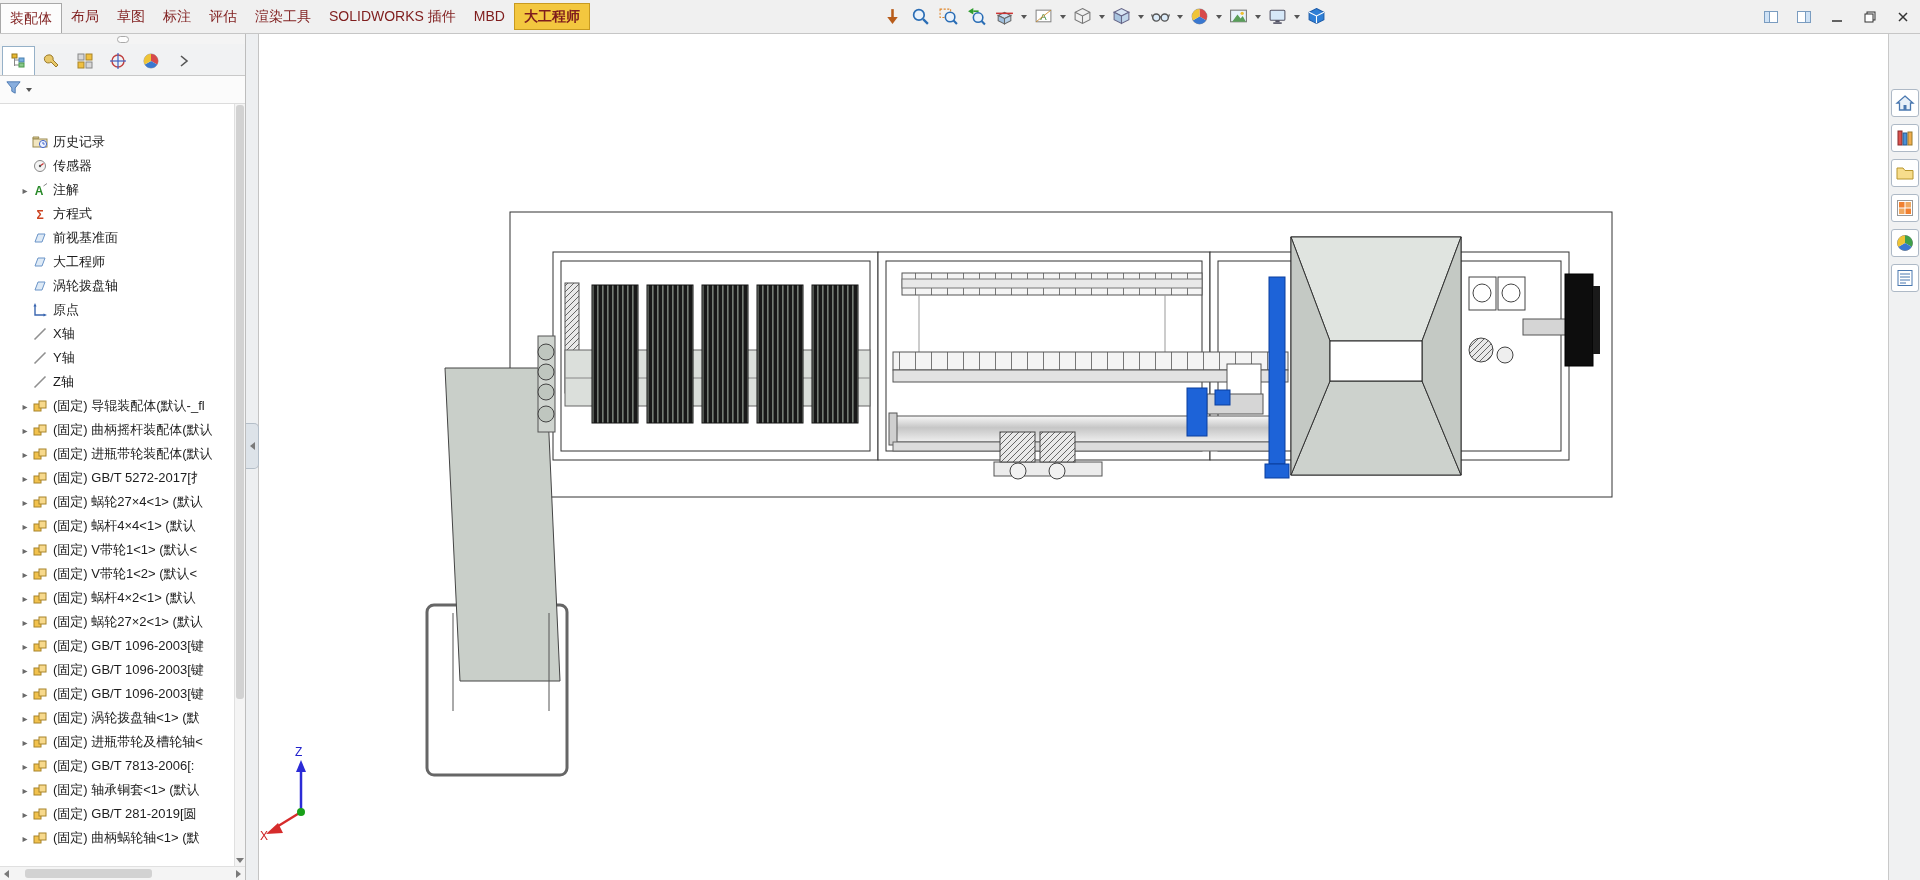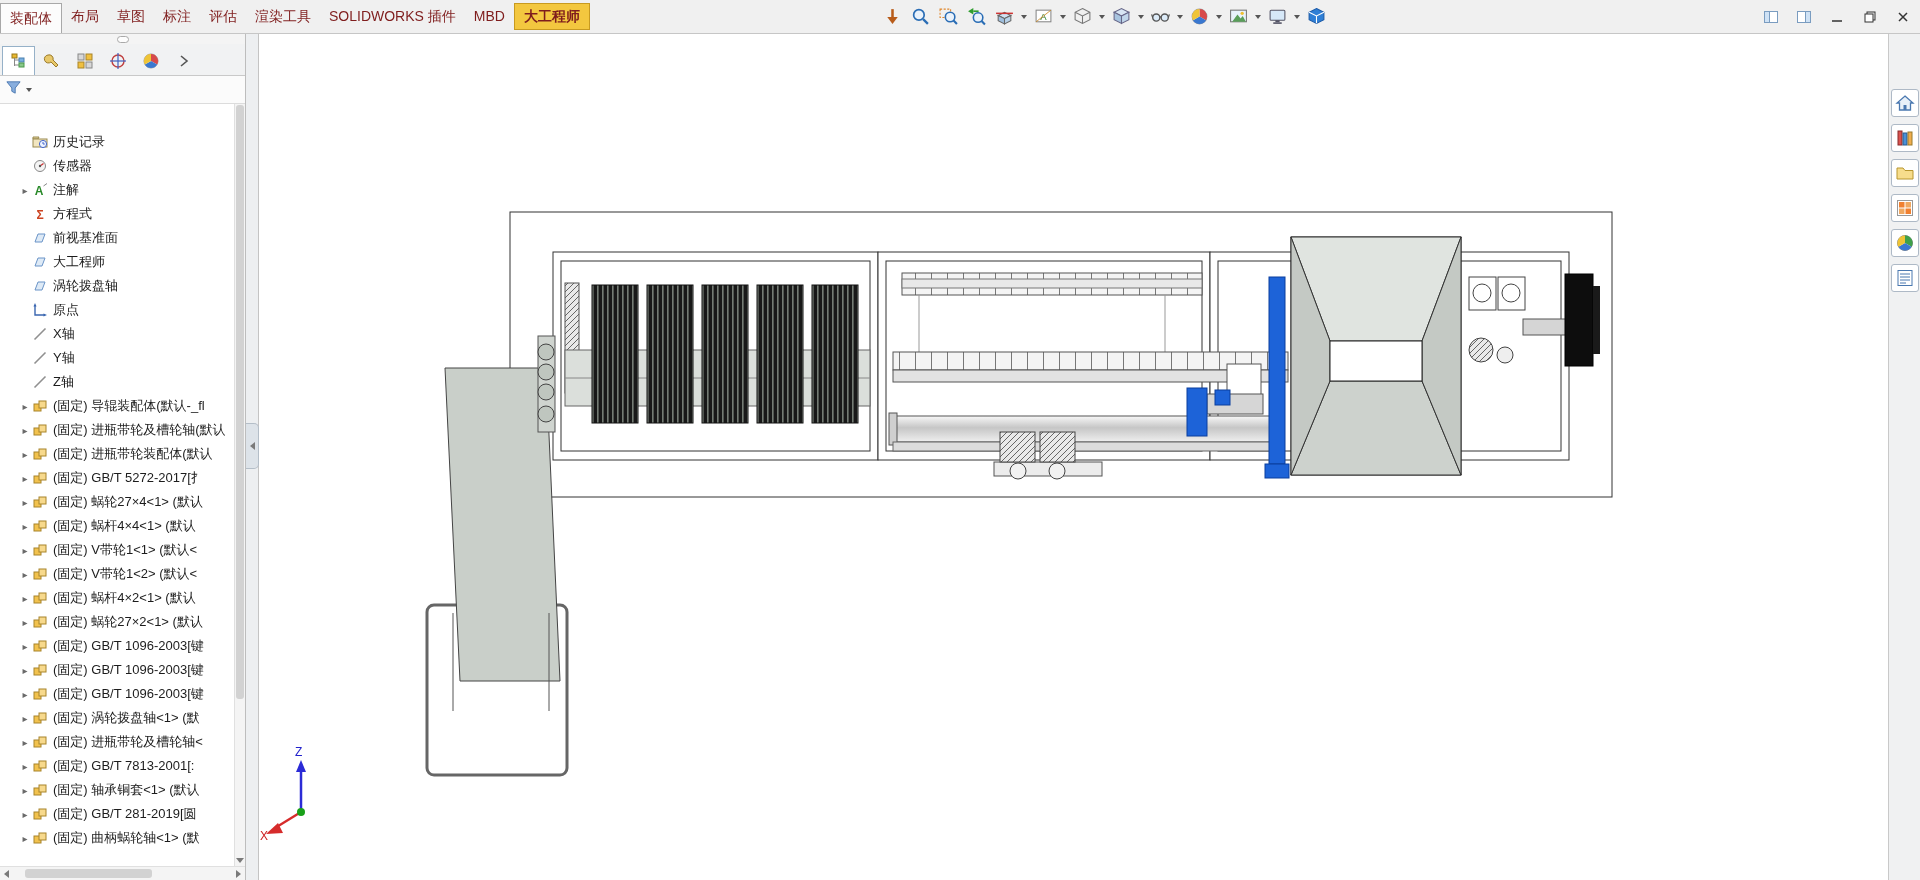--- a/index.html
+++ b/index.html
@@ -394,21 +394,21 @@
               <span class="lbl">(固定) 导辊装配体(默认-_fl</span>
             </div>
             <div class="tree-row">
               <span class="arrow">▸</span>
               <span class="t-icon">
                 <svg viewBox="0 0 16 16">
                   <rect x="2" y="6" width="7" height="7" fill="#f2c24e" stroke="#a8842a"></rect>
                   <rect x="7" y="3" width="7" height="7" fill="#f7d98c" stroke="#a8842a"></rect>
                 </svg>
               </span>
-              <span class="lbl">(固定) 进瓶带轮及槽轮轴(默认</span>
+              <span class="lbl">(固定) 曲柄摇杆装配体(默认</span>
             </div>
             <div class="tree-row">
               <span class="arrow">▸</span>
               <span class="t-icon">
                 <svg viewBox="0 0 16 16">
                   <rect x="2" y="6" width="7" height="7" fill="#f2c24e" stroke="#a8842a"></rect>
                   <rect x="7" y="3" width="7" height="7" fill="#f7d98c" stroke="#a8842a"></rect>
                 </svg>
               </span>
               <span class="lbl">(固定) 进瓶带轮装配体(默认</span>
@@ -534,21 +534,21 @@
               <span class="lbl">(固定) 进瓶带轮及槽轮轴&lt;</span>
             </div>
             <div class="tree-row">
               <span class="arrow">▸</span>
               <span class="t-icon">
                 <svg viewBox="0 0 16 16">
                   <rect x="2" y="6" width="7" height="7" fill="#f2c24e" stroke="#a8842a"></rect>
                   <rect x="7" y="3" width="7" height="7" fill="#f7d98c" stroke="#a8842a"></rect>
                 </svg>
               </span>
-              <span class="lbl">(固定) GB/T 7813-2001[:</span>
+              <span class="lbl">(固定) GB/T 7813-2006[:</span>
             </div>
             <div class="tree-row">
               <span class="arrow">▸</span>
               <span class="t-icon">
                 <svg viewBox="0 0 16 16">
                   <rect x="2" y="6" width="7" height="7" fill="#f2c24e" stroke="#a8842a"></rect>
                   <rect x="7" y="3" width="7" height="7" fill="#f7d98c" stroke="#a8842a"></rect>
                 </svg>
               </span>
               <span class="lbl">(固定) 轴承铜套&lt;1&gt; (默认</span>

